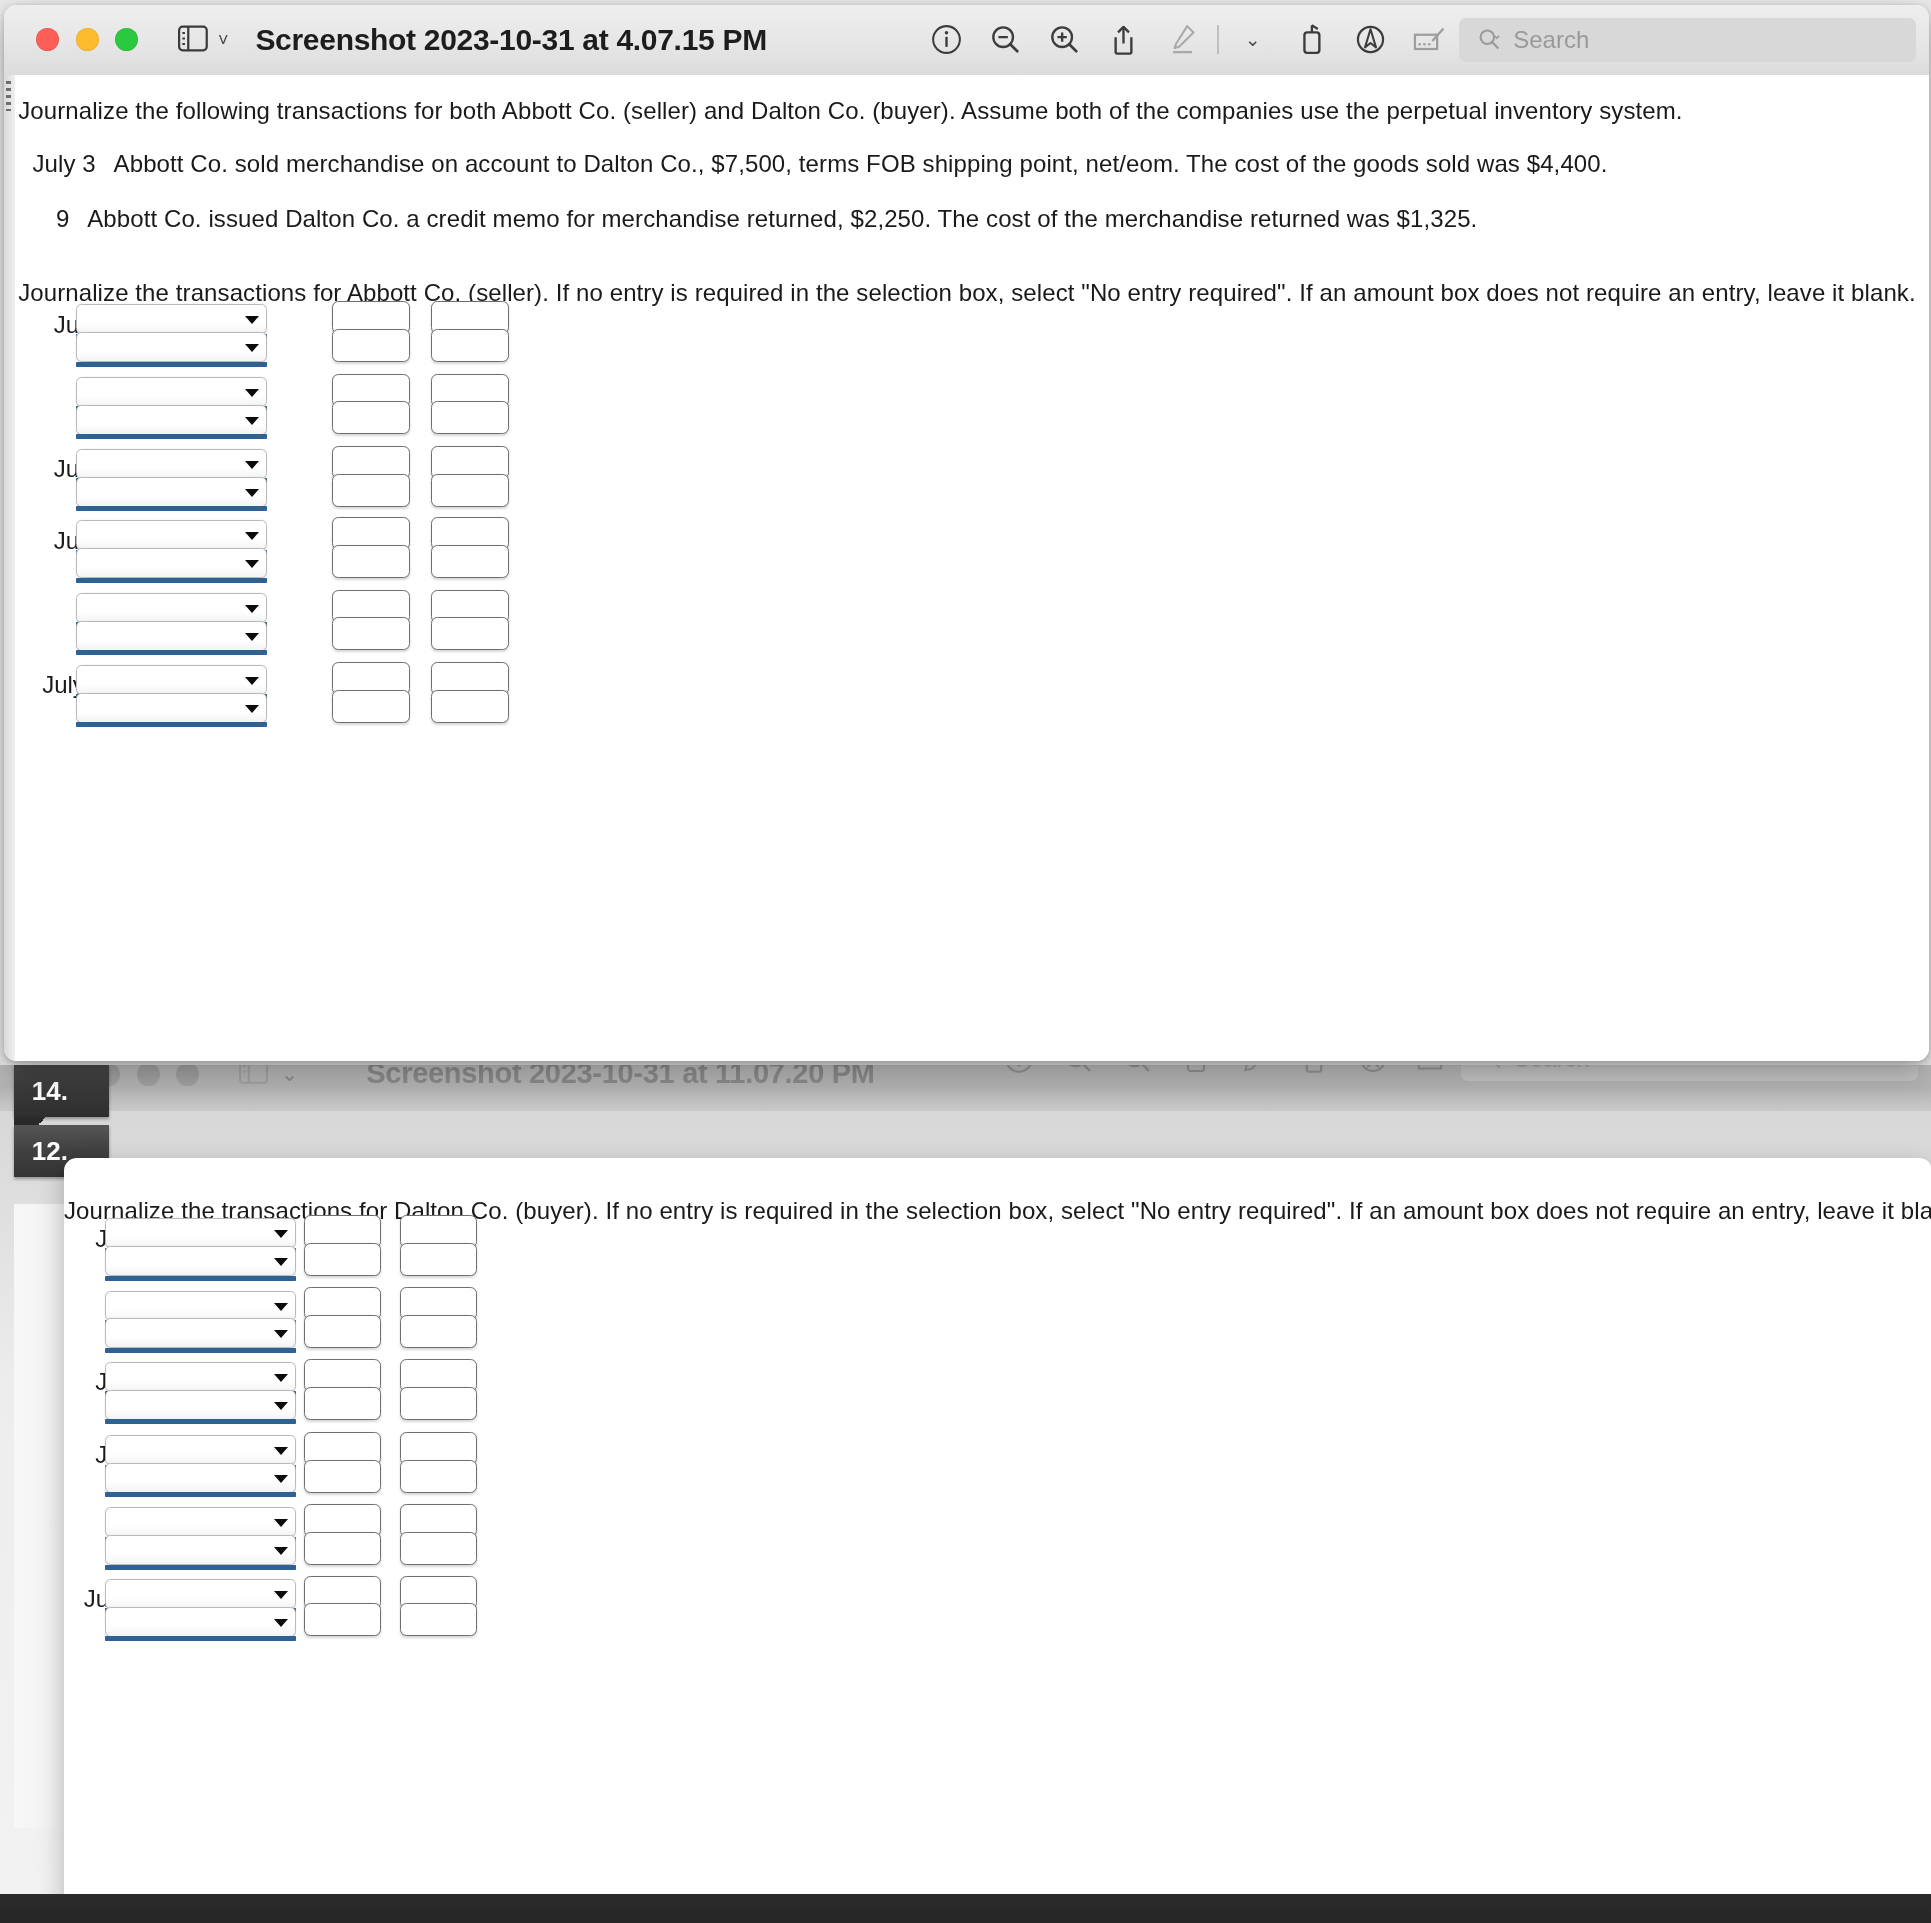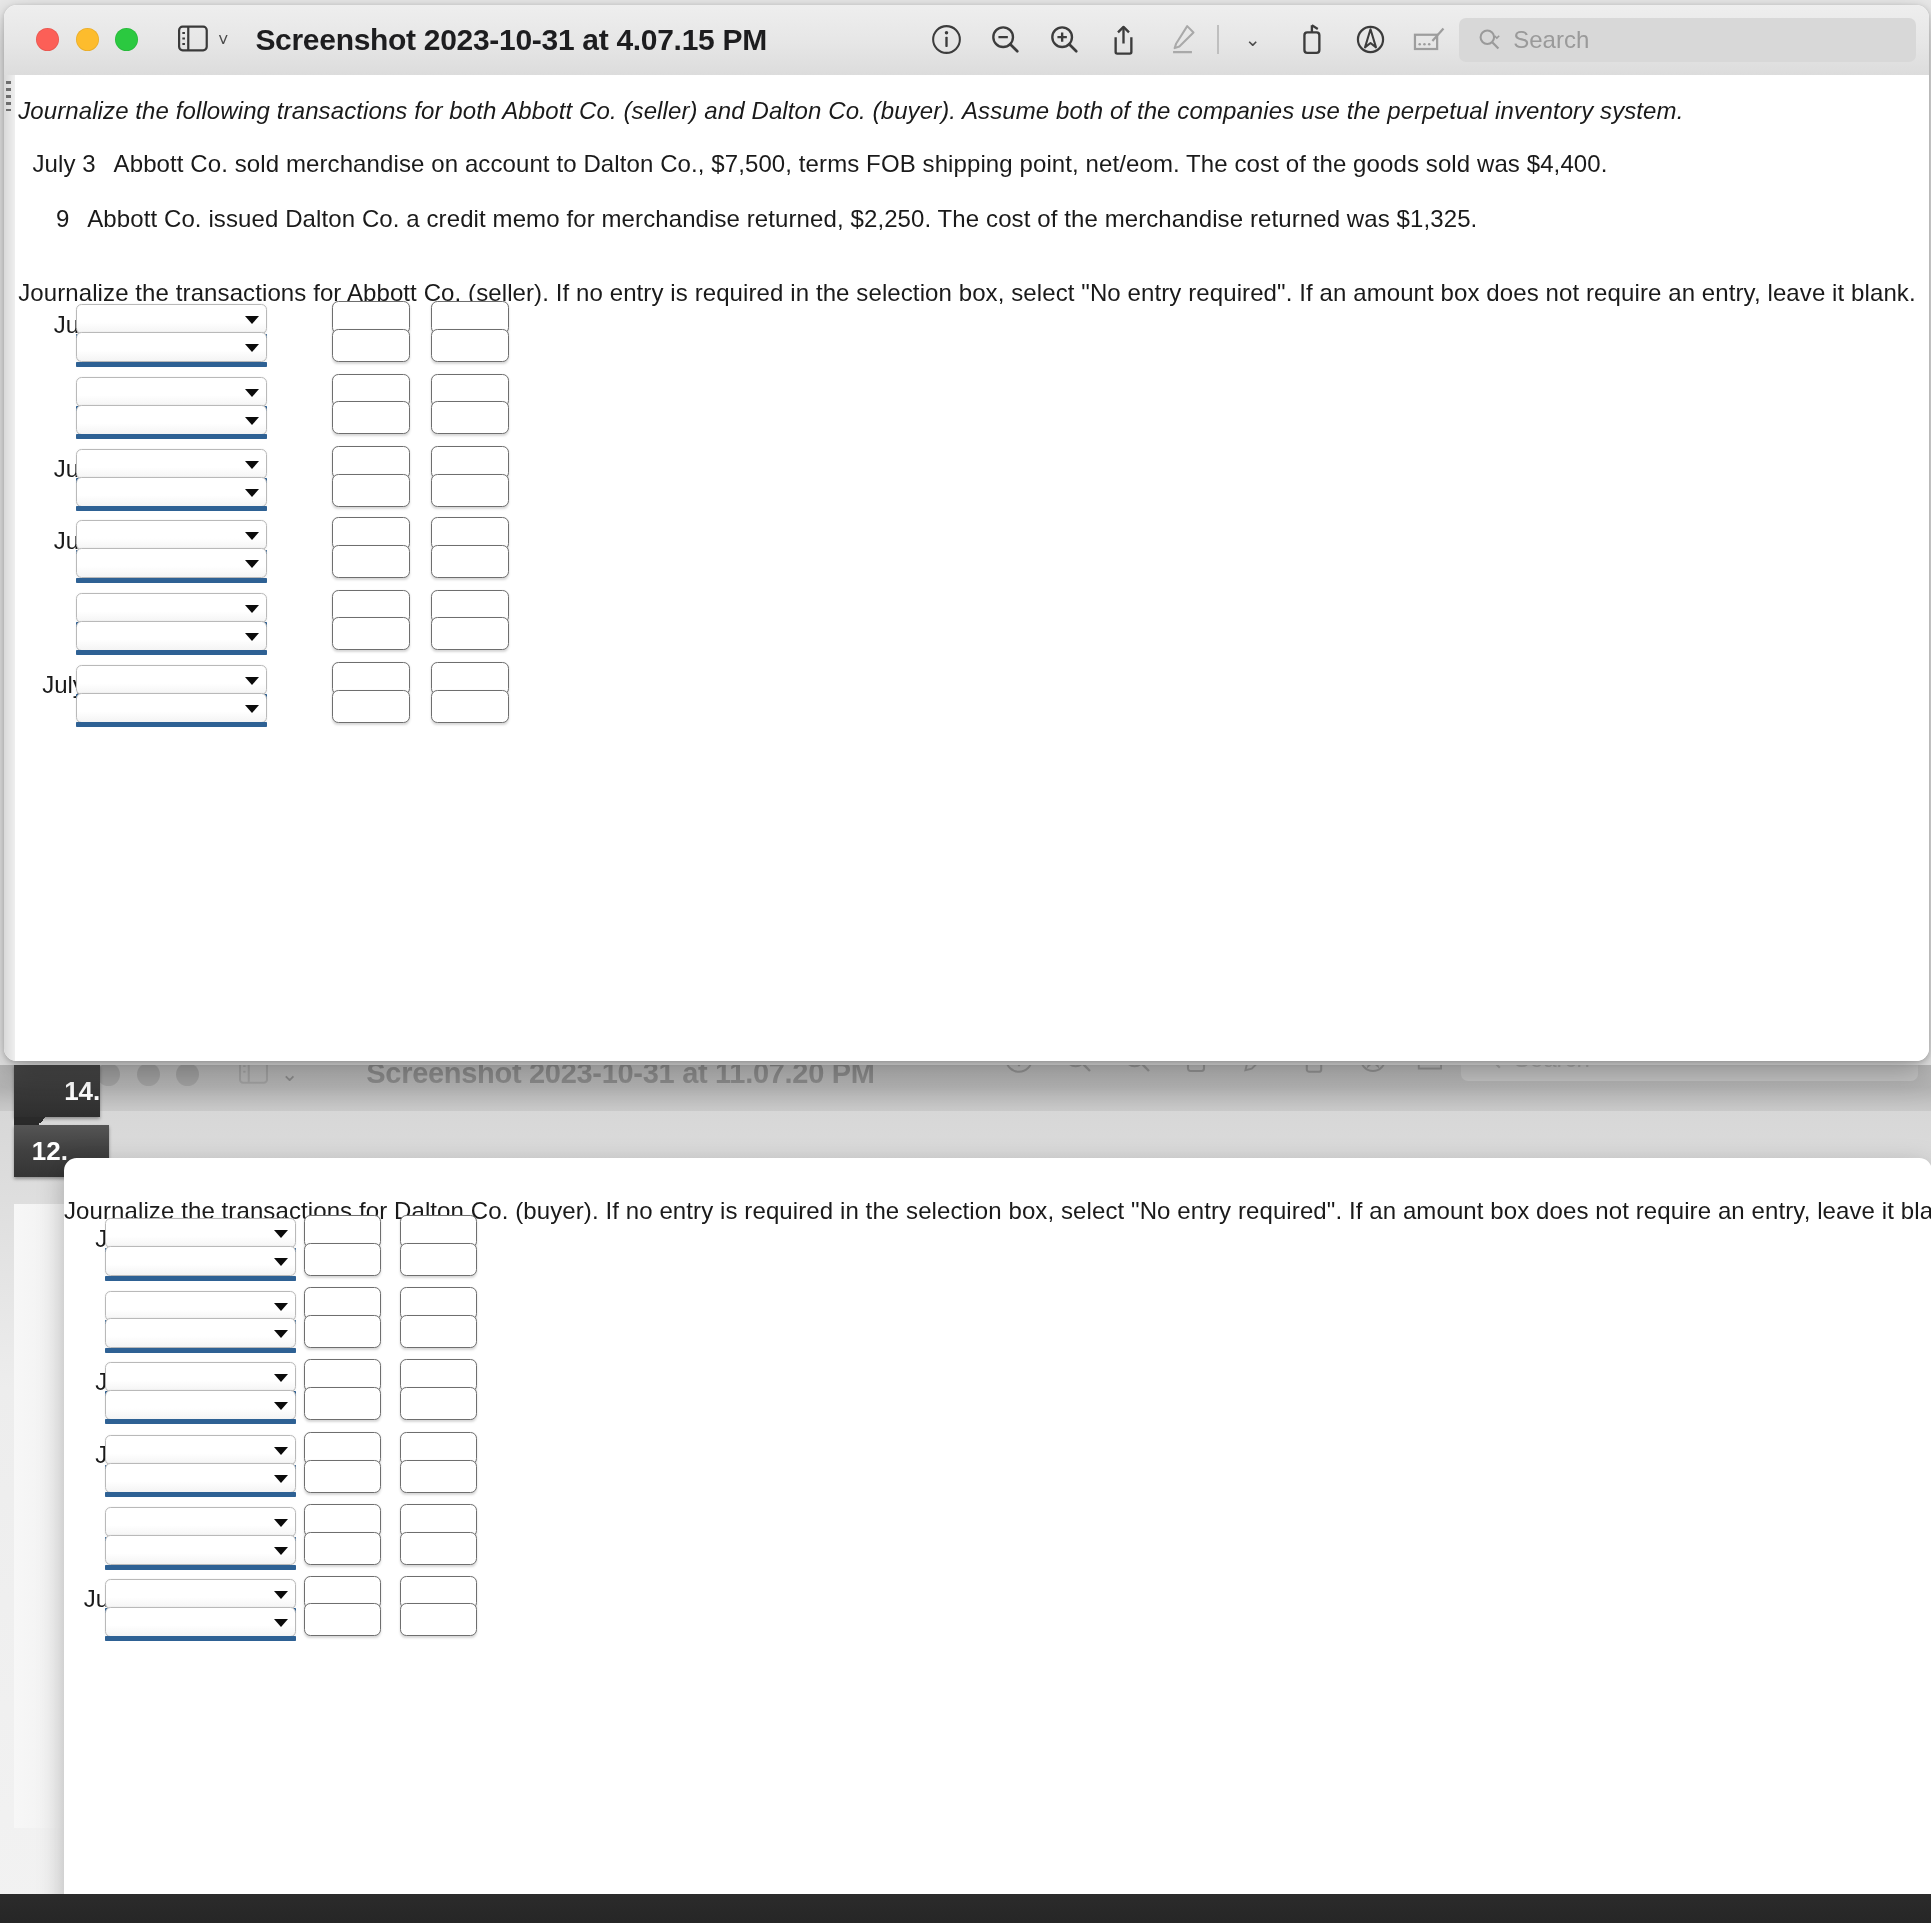--- a/index.html
+++ b/index.html
@@ -247,21 +247,21 @@
           </svg>
         <span class="sf-text">Search</span>
       </div>
     </div>
   </div>
 
   <div class="w2-grad"></div>
 
   <div class="leftpanel" style="top:139px;height:624px;"></div>
 
-  <div class="navtab" style="top:0px;width:86px;justify-content:flex-end;">
+  <div class="navtab" style="top:0px;width:95px;">
     <span>14.</span>
   </div>
   <div class="navtab-notch" style="top:52px;"></div>
   <div class="navtab" style="top:60px;width:95px;background:linear-gradient(to bottom,#555555 0%,#414141 48%,#343434 100%);">
     <span>12.</span>
   </div>
 
   <div class="probar"></div>
   <div class="protext">Pro</div>
 
@@ -431,21 +431,21 @@
         <span class="sf-text">Search</span>
       </div>
     </div>
   </div>
 
   <div class="leftstrip"></div>
   <div class="gripdots"></div>
 
   <div class="body1">
 
-    <div class="ptext" style="left:3.2px;top:22px;font-style:italic;">Journalize the following transactions for both Abbott Co. (seller) and Dalton Co. (buyer). Assume both of the companies use the perpetual inventory system.</div>
+    <div class="ptext" style="left:3.2px;top:22px;">Journalize the following transactions for both Abbott Co. (seller) and Dalton Co. (buyer). Assume both of the companies use the perpetual inventory system.</div>
 
     <div class="ptext" style="left:17.5px;top:75px;">
       <span>July 3</span>
       <span style="display:inline-block;width:11px"></span><span>Abbott Co. sold merchandise on account to Dalton Co., $7,500, terms FOB shipping point, net/eom. The cost of the goods sold was $4,400.</span>
     </div>
 
 
     <div class="ptext" style="left:41px;top:130px;">
       <span>9</span>
       <span style="display:inline-block;width:11px"></span><span>Abbott Co. issued Dalton Co. a credit memo for merchandise returned, $2,250. The cost of the merchandise returned was $1,325.</span>

